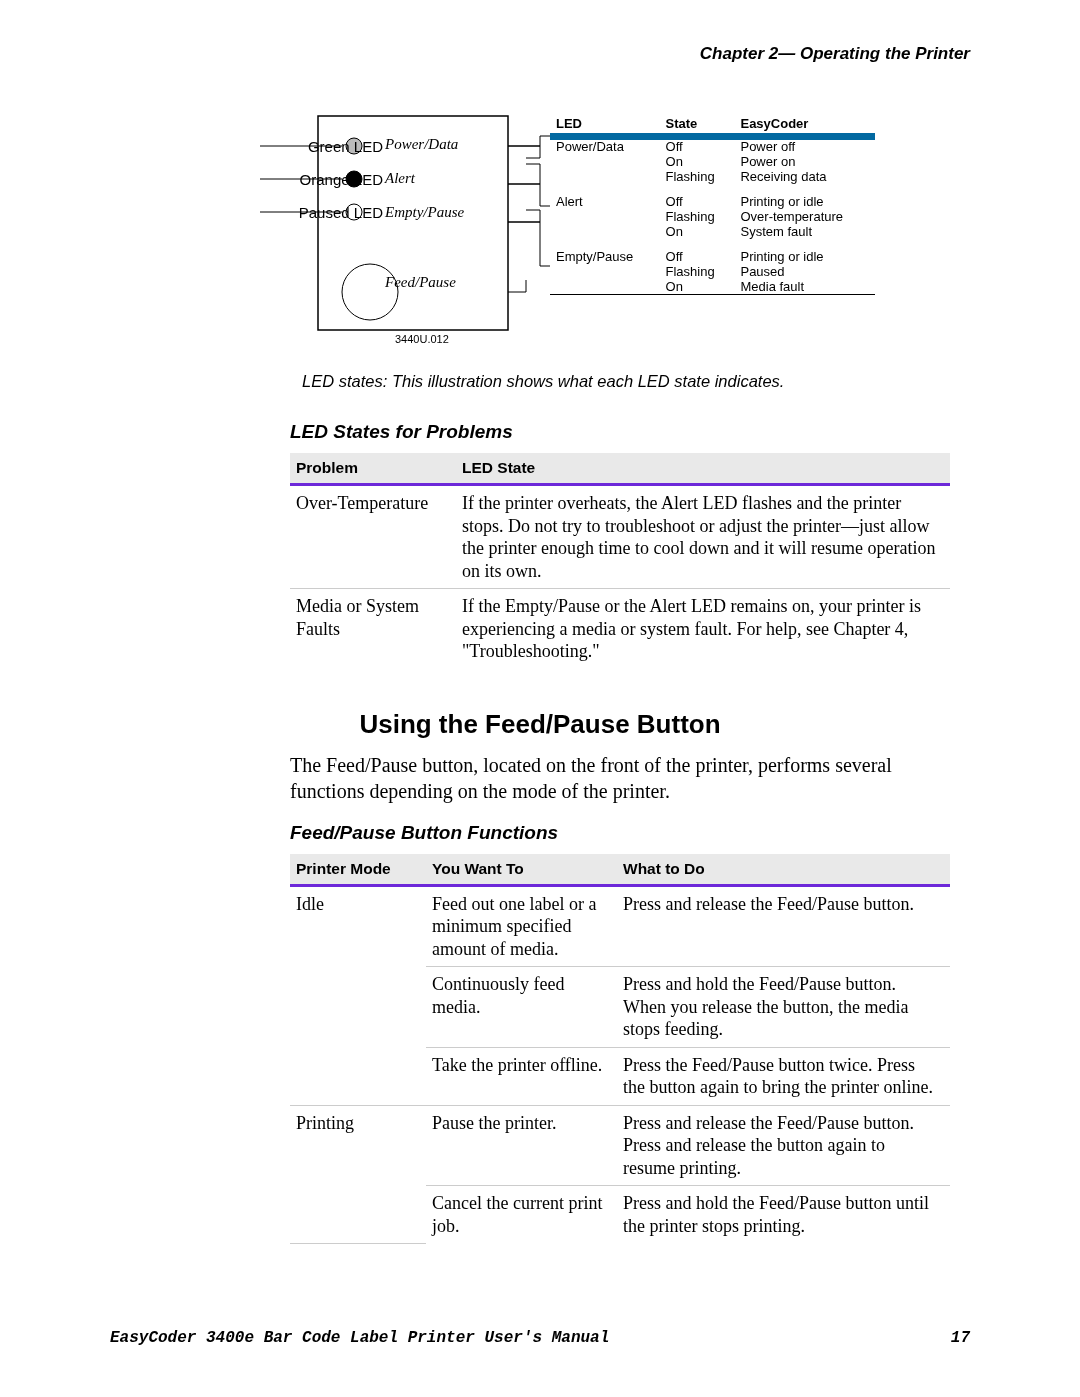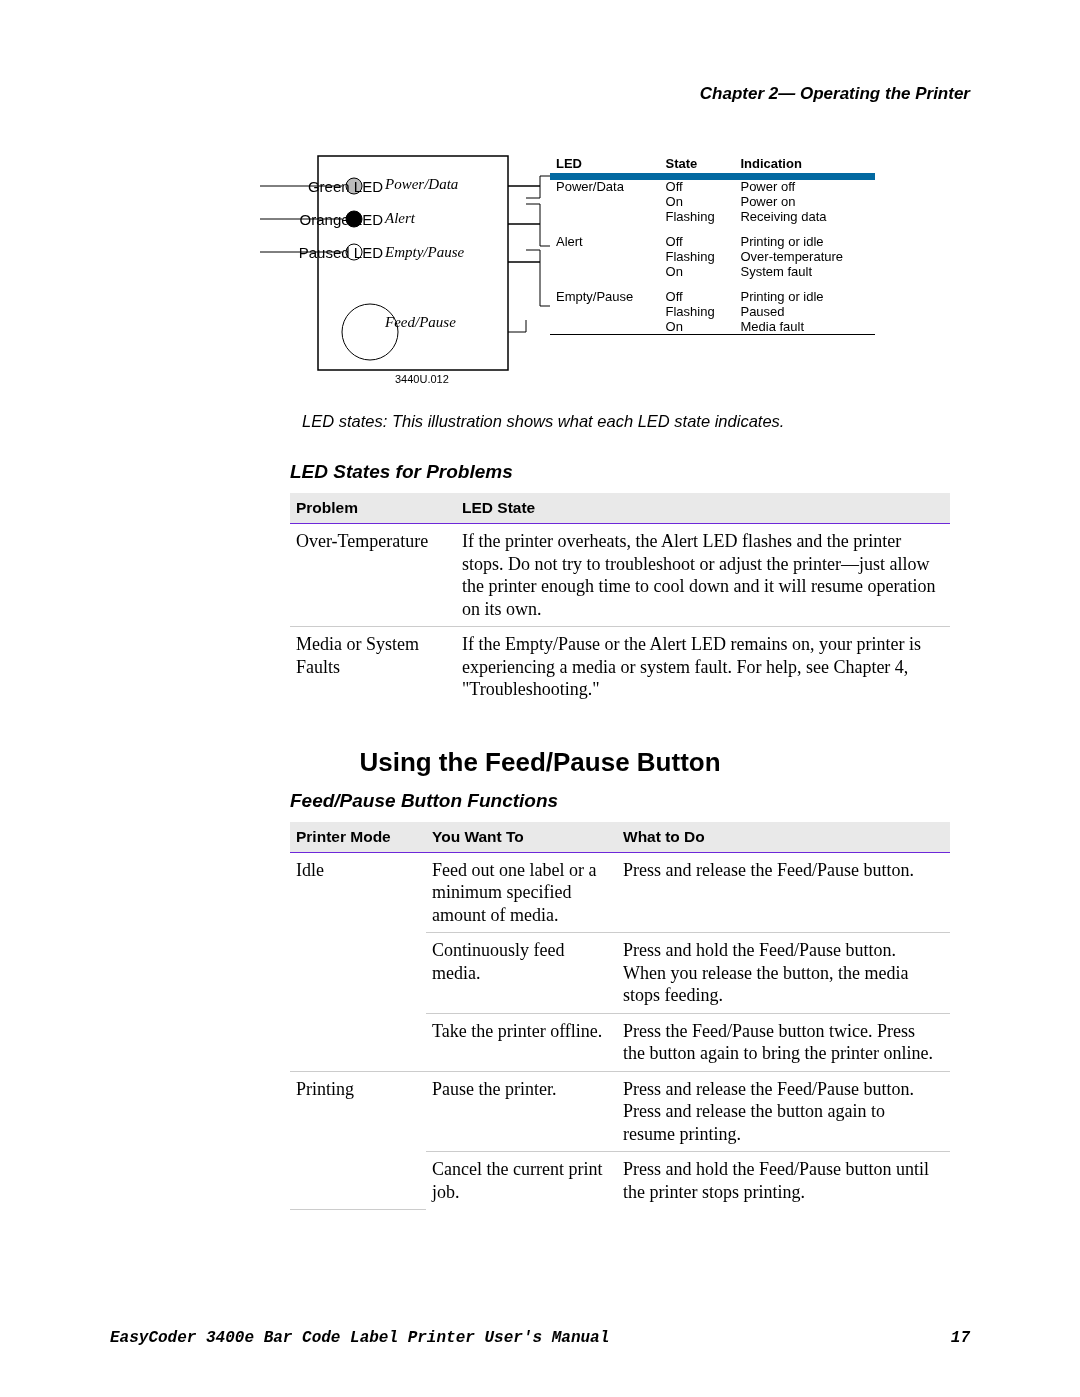--- a/index.html
+++ b/index.html
@@ -8,21 +8,21 @@
     background: #ffffff;
     width: 1080px;
     font-family: "Times New Roman", Times, serif;
     color: #000;
   }
   .page {
     width: 1080px;
     height: 1397px;
     position: relative;
     box-sizing: border-box;
-    padding: 84px 110px 50px 110px;
+    padding: 44px 110px 50px 110px;
   }
   .running-head {
     text-align: right;
     font-family: Arial, Helvetica, sans-serif;
     font-size: 17px;
     font-weight: bold;
     font-style: italic;
     margin-bottom: 50px;
   }
 
@@ -107,21 +107,21 @@
     border-collapse: collapse;
     font-size: 18px;
   }
   table.problems th, table.functions th {
     font-family: Arial, Helvetica, sans-serif;
     font-size: 15.5px;
     font-weight: bold;
     text-align: left;
     background: #e9e9e9;
     padding: 6px 10px 6px 6px;
-    border-bottom: 1px solid #6d28d9;
+    border-bottom: 3px solid #6d28d9;
   }
   table.problems td, table.functions td {
     font-family: "Times New Roman", serif;
     padding: 6px 10px 6px 6px;
     vertical-align: top;
     border-bottom: 1px solid #ccc;
     line-height: 1.25;
   }
   table.problems tr:last-child td,
   table.functions tr:last-child td { border-bottom: none; }
@@ -200,21 +200,21 @@
       <span class="lbl-panel" style="left:215px;top:90px">Empty/Pause</span>
       <span class="lbl-panel" style="left:215px;top:160px">Feed/Pause</span>
 
       <span class="part-no" style="left:225px;top:219px">3440U.012</span>
 
       <table class="led-table">
         <tbody>
             <tr>
           <th>LED</th>
           <th>State</th>
-          <th>Indication</th>
+          <th>EasyCoder</th>
         </tr>
         <tr>
               <td>Power/Data</td>
             <td>Off</td>
             <td>Power off</td>
             </tr>
         <tr>
               <td></td>
             <td>On</td>
             <td>Power on</td>
@@ -275,20 +275,21 @@
       <td>If the printer overheats, the Alert LED flashes and the printer stops. Do not try to troubleshoot or adjust the printer—just allow the printer enough time to cool down and it will resume operation on its own.</td>
     </tr>
     <tr>
       <td>Media or System Faults</td>
       <td>If the Empty/Pause or the Alert LED remains on, your printer is experiencing a media or system fault. For help, see Chapter 4, "Troubleshooting."</td>
     </tr>
   </tbody>
     </table>
 
   <h2 class="h2">Using the Feed/Pause Button</h2>
+  <p class="body-p">The Feed/Pause button, located on the front of the printer, performs several functions depending on the mode of the printer.</p>
 
   <div class="sub-h">Feed/Pause Button Functions</div>
   <table class="functions">
     <tbody>
         <tr>
       <th style="width:120px">Printer Mode</th>
       <th style="width:175px">You Want To</th>
       <th>What to Do</th>
     </tr>
     <tr>

